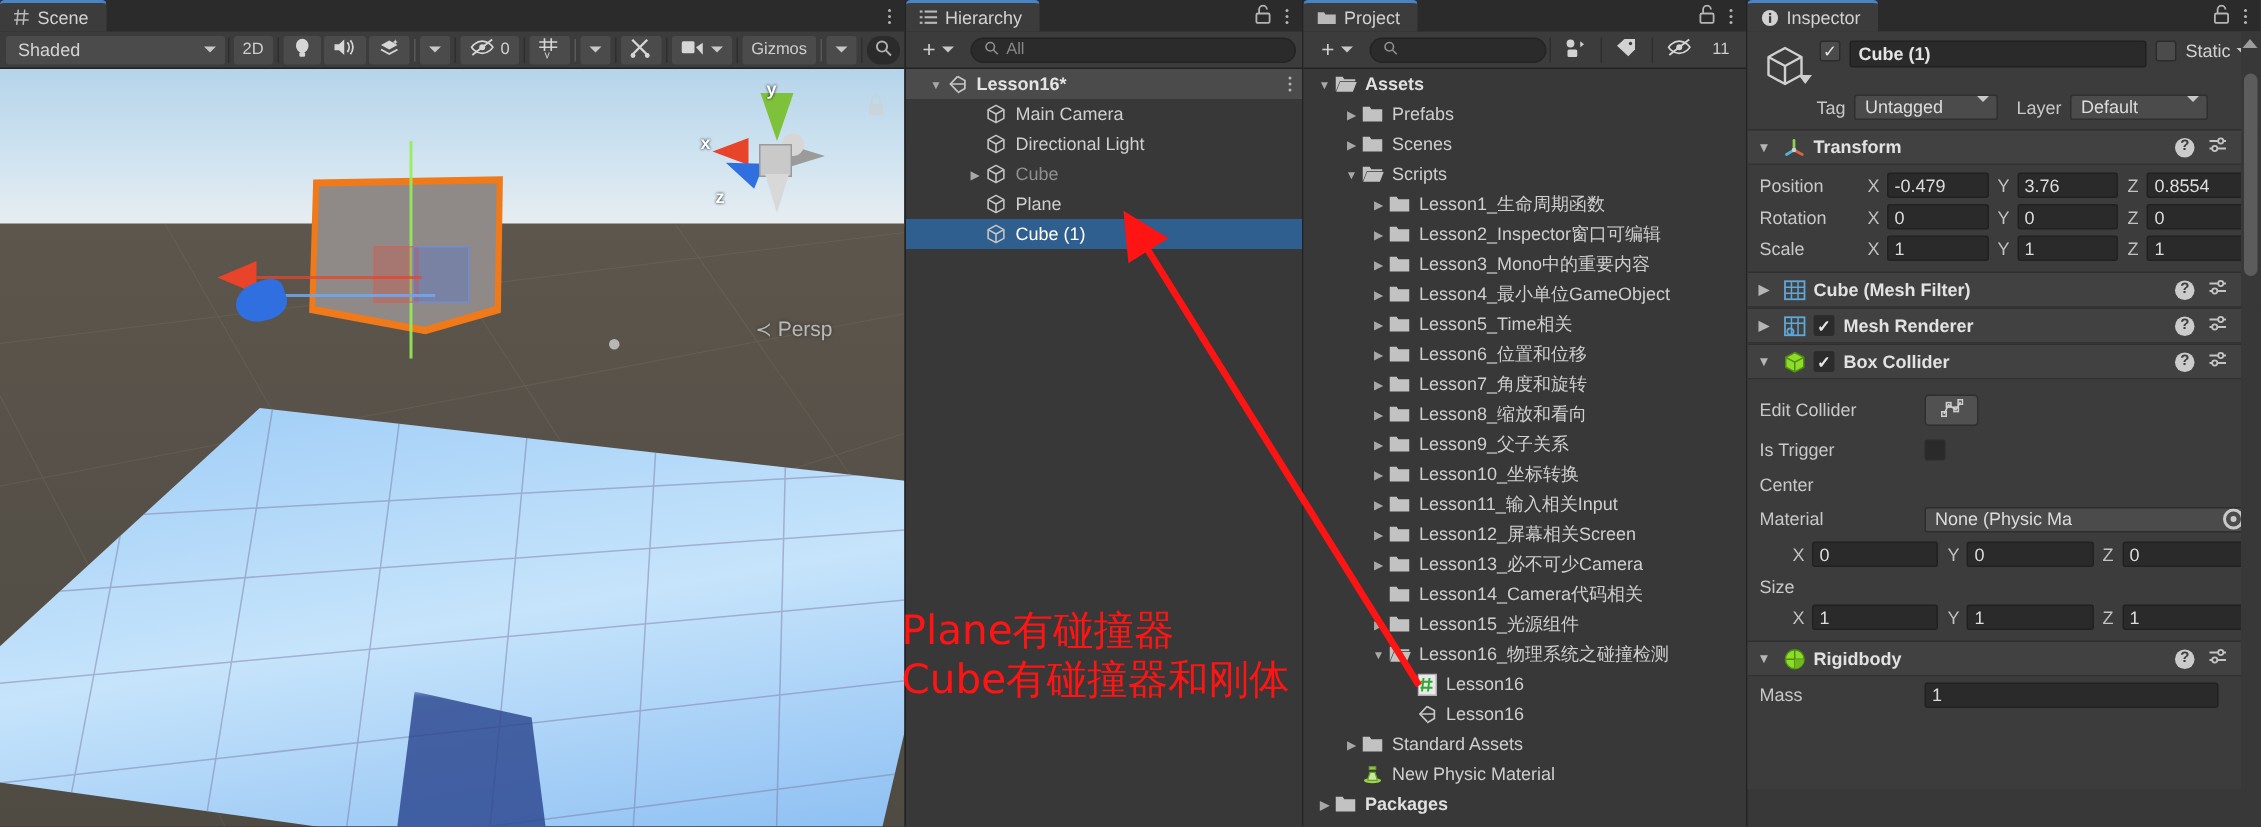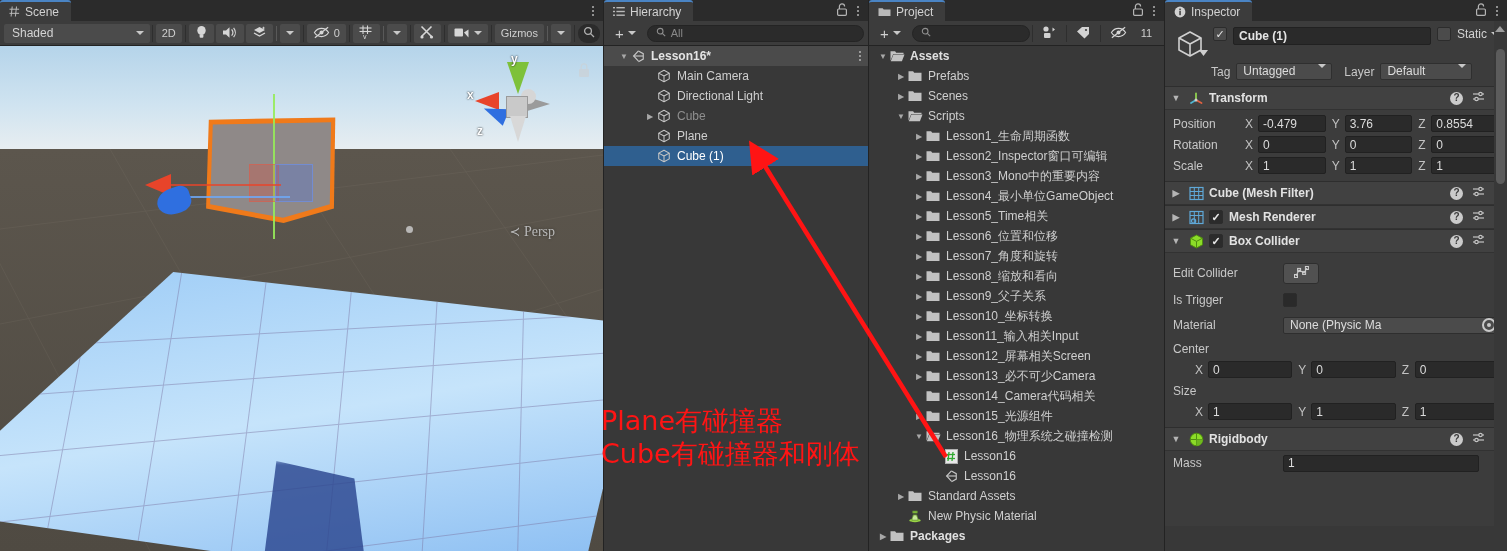--- a/index.html
+++ b/index.html
@@ -31,20 +31,21 @@
     padding-right: 8px; color: #b0b0b0;
   }
   .kebab { letter-spacing: 0; font-size: 13px; line-height: 8px;
            width: 4px; display: inline-block; text-align: center; }
   .kebab i { display: block; width: 2px; height: 2px; background: #b4b4b4;
              border-radius: 50%; margin: 2px auto; font-style: normal; }
 
   .toolbar {
     height: 25px; background: #3c3c3c; display: flex; align-items: center;
     border-bottom: 1px solid #232323;
+    justify-content: flex-end;
   }
   .tbtn {
     height: 19px; display: flex; align-items: center; justify-content: center;
     padding: 0 6px; background: #4b4b4b; color: #cfcfcf; font-size: 11px;
     border-radius: 2px; margin: 0 1px;
   }
   .tsep { width: 1px; height: 17px; background: #2e2e2e; margin: 0 2px; }
   .caret { width: 0; height: 0; border-left: 4px solid transparent;
            border-right: 4px solid transparent; border-top: 4px solid #c8c8c8;
            display: inline-block; }
@@ -132,22 +133,22 @@
   .gz-z { left: 14px; top: 48px; border-top: 9px solid transparent;
           border-bottom: 9px solid transparent; border-right: 24px solid #2f6fe0;
           transform: rotate(22deg); }
   .gz-ball { position:absolute; left:52px; top:33px; width:15px; height:15px;
              background:#d6d6d6; border-radius:50%; }
   .gz-lab { position:absolute; color:#fff; font-size:12px; font-weight:bold;
             text-shadow: 0 0 2px #000; }
   .gz-lab.lx { left:-2px; top:32px; }
   .gz-lab.ly { left:42px; top:-4px; }
   .gz-lab.lz { left:8px; top:68px; }
-  .persp { position:absolute; right: 48px; top: 178px; color:#b9b9b9;
-           font-size: 14px; text-shadow: 0 0 3px rgba(0,0,0,.4); font-family: Liberation Serif, serif; }
+  .persp { position:absolute; right: 48px; top: 165px; color:#b9b9b9;
+           font-size: 14px; text-shadow: 0 0 3px rgba(0,0,0,.4); }
   .lock-ico { position:absolute; right:12px; top:16px; opacity:.55; }
   .dot-handle { position:absolute; left:406px; top:180px; width:7px;height:7px;
                 background:#c9c9c9; border-radius:50%; opacity:.85;}
 
   .anno {
     position: absolute; left: 601px; top: 405px; color: #ff1414;
     font-size: 27px; line-height: 1.22; white-space: nowrap; z-index: 40;
     font-family: "DejaVu Sans", "Liberation Sans", sans-serif;
   }
   .arrow-svg { position: absolute; left: 0; top: 0; width: 1507px;
@@ -1137,31 +1138,31 @@
                   <rect x="3.6" y="2.4" width="3" height="3" fill="none" stroke="#cfcfcf" stroke-width="1"></rect>
                   <rect x="8.6" y="5.4" width="3" height="3" fill="none" stroke="#cfcfcf" stroke-width="1"></rect>
                   <rect x="11.4" y="0.5" width="3" height="3" fill="none" stroke="#cfcfcf" stroke-width="1"></rect>
                 </svg></span>
           </div>
         </div>
         <div class="prow" style="height:25px;">
           <span class="plabel" style="width:110px;flex:0 0 110px;">Is Trigger</span>
           <span class="chk" style="background:#2a2a2a;"></span>
         </div>
+        <div class="prow" style="height:21px;">
+          <span class="plabel">Center</span>
+        </div>
         <div class="prow" style="height:26px;">
           <span class="plabel" style="width:110px;flex:0 0 110px;">Material</span>
           <div class="objfield">
             <span>None (Physic Ma</span>
             <span class="picker">
                 <i></i>
               </span>
           </div>
-        </div>
-        <div class="prow" style="height:21px;">
-          <span class="plabel">Center</span>
         </div>
         <div class="prow" id="collider-center-row" style="padding-left:22px;">
             <span class="axlabel">X</span>
             <div class="numfield">
               <span>0</span>
             </div>
             <span class="axlabel">Y</span>
             <div class="numfield">
               <span>0</span>
             </div>

